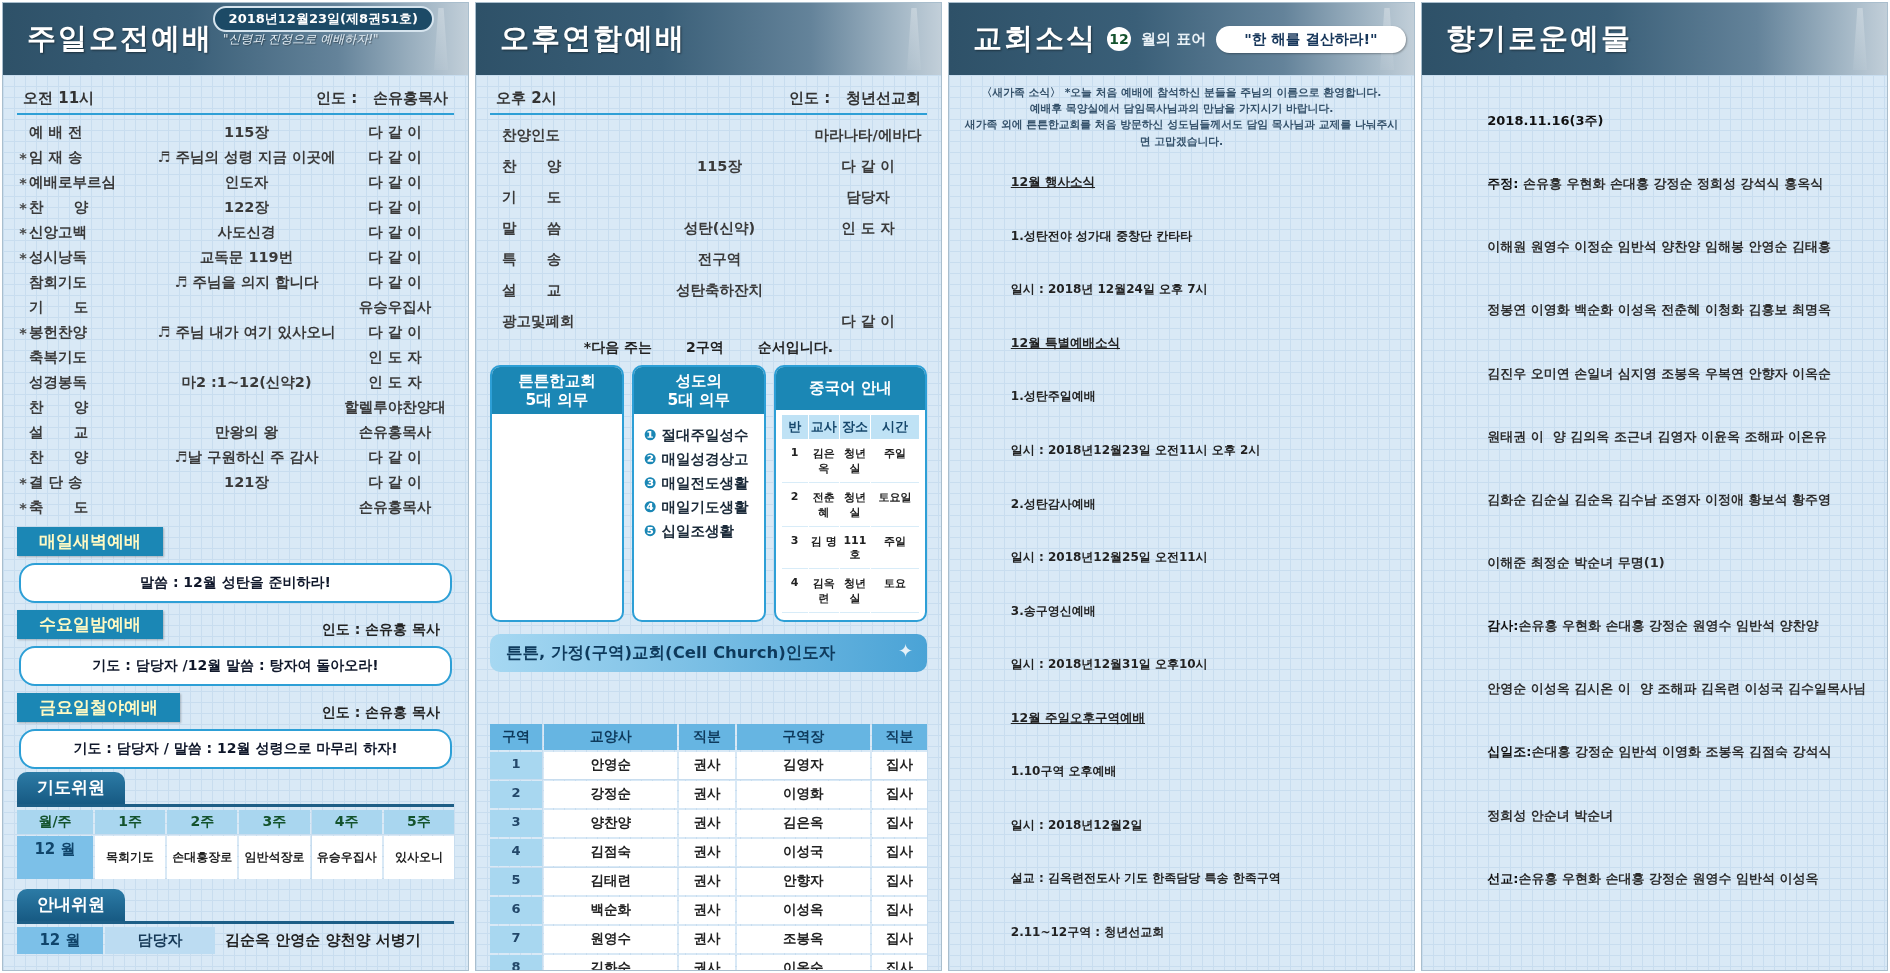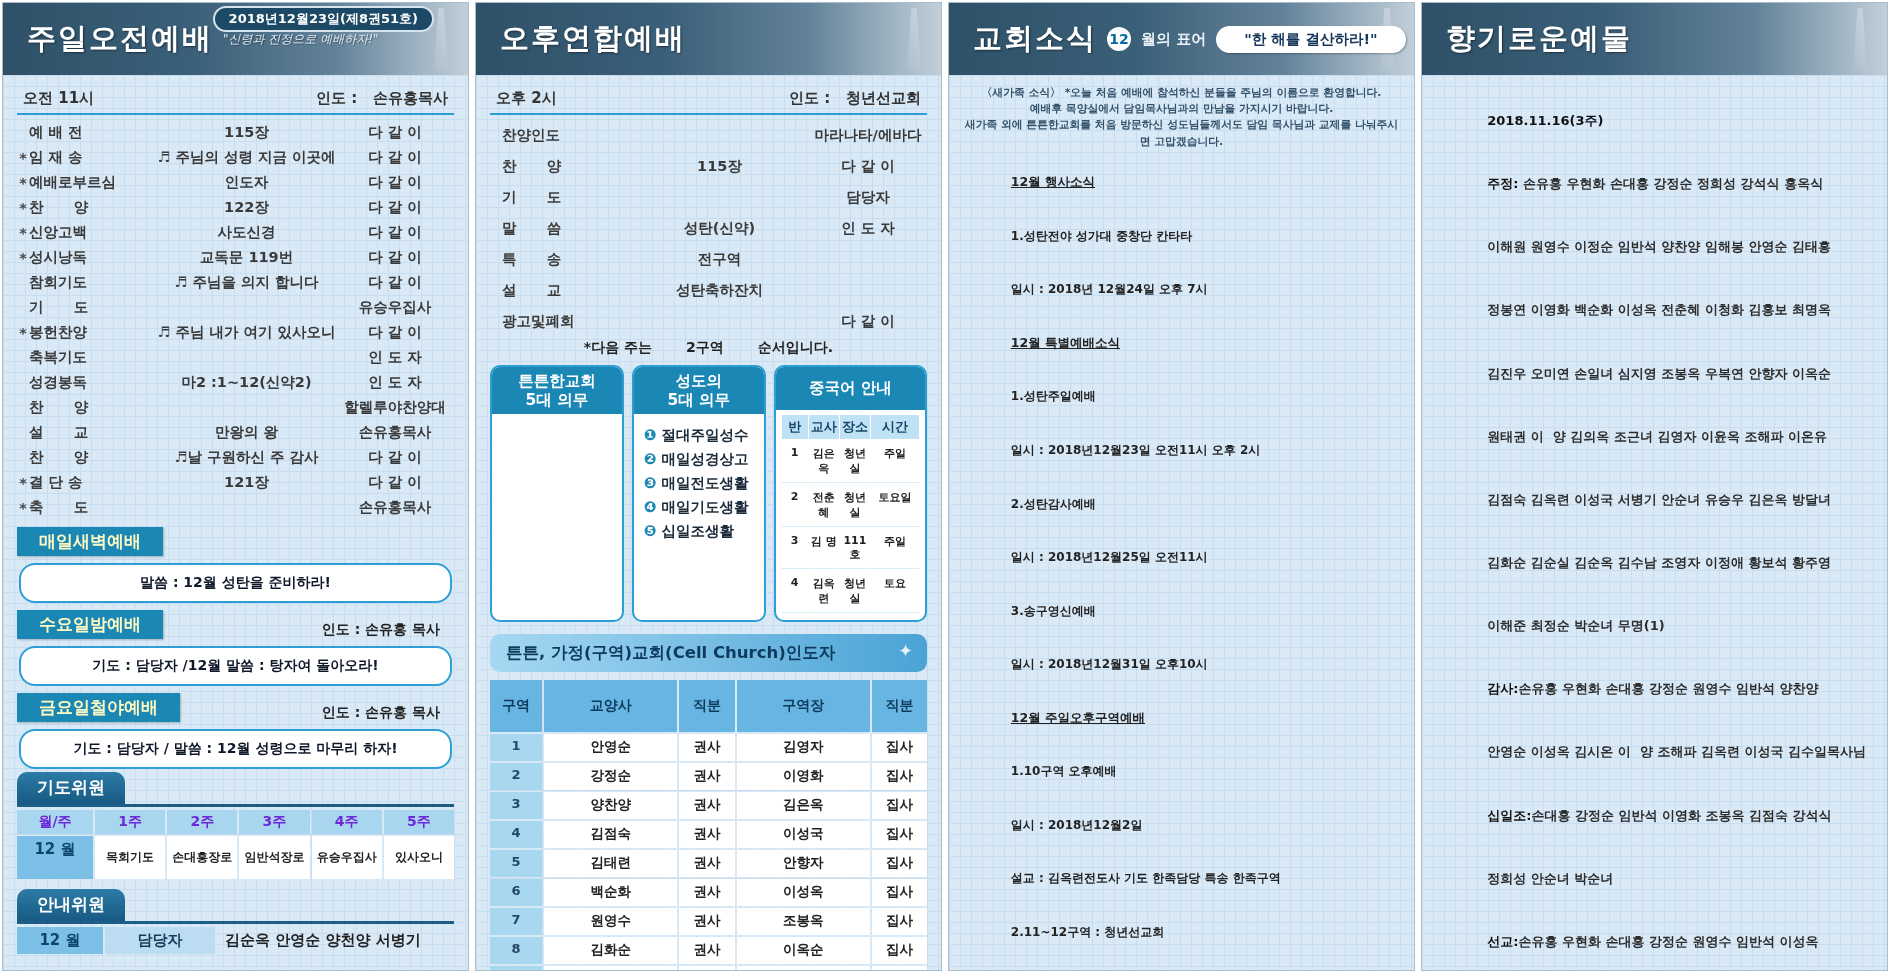--- a/index.html
+++ b/index.html
@@ -22,45 +22,45 @@
   .next-note .gap{display:inline-block;width:34px;}
   
   .secrow{display:flex;justify-content:space-between;align-items:flex-end;margin-top:7px;}
   .sbadge{display:inline-block;background:#1b87b5;color:#fef9c3;font-weight:bold;font-size:17px;padding:3px 22px;box-shadow:1px 1px 2px rgba(0,0,0,.25);}
   .secleader{font-weight:bold;font-size:14px;color:#222;padding-right:14px;}
   .noteBox{background:#fff;border:2px solid #2d9fd6;border-radius:16px;text-align:center;font-weight:bold;font-size:14px;color:#0f172a;padding:9px 6px;margin:7px 2px 3px;}
   
   .tab{display:inline-block;background:linear-gradient(180deg,#2f7fa8,#1d5e86);background:linear-gradient(180deg,#2c7ba6,#175a83);color:#fff;font-weight:bold;font-size:17px;padding:4px 20px 5px;border-radius:10px 10px 0 0;}
   .tabbar{height:3px;background:#1d5e86;margin-bottom:3px;}
   .grid{display:grid;gap:2px;}
-  .hcell{background:#a9d6ef;color:#6d28d9;font-weight:bold;text-align:center;font-size:14px;padding:3px 2px;}
+  .hcell{background:#a9d6ef;color:#14532d;font-weight:bold;text-align:center;font-size:14px;padding:3px 2px;}
   .mcell{background:#7cc0e8;color:#10456b;font-weight:bold;text-align:center;font-size:15px;padding:4px 2px;}
   .wcell{background:#fff;color:#222;font-weight:bold;text-align:center;font-size:12px;padding:13px 1px;}
   .tcell{background:transparent;color:#222;font-weight:bold;text-align:left;font-size:15px;padding:4px 8px;}
   .lcell{background:#bcdcf2;color:#173a58;font-weight:bold;text-align:center;font-size:15px;padding:4px 2px;}
   
   .boxrow{display:flex;gap:8px;margin-top:8px;}
   .dutyBox{flex:1;background:#fff;border:2px solid #2d9fd6;border-radius:10px;overflow:hidden;display:flex;flex-direction:column;}
   .dutyHead{background:#1b87b5;color:#fff;font-weight:bold;text-align:center;font-size:15.5px;line-height:1.2;padding:5px 2px;}
   .dutyList{padding:7px 10px 5px;}
   .dutyItem{font-weight:bold;font-size:14.5px;color:#1c2b3a;margin:5px 0;white-space:nowrap;}
   .dutyNum{color:#1b87b5;margin-right:5px;font-size:15px;}
   .cn-grid{display:grid;grid-template-columns:26px 1fr 1fr 48px;gap:1px;padding:5px 6px 7px;}
   .cn-h{background:#bfe2f5;color:#14466b;font-weight:bold;font-size:13px;text-align:center;padding:3px 0;}
   .cn-c{background:#fff;color:#222;font-weight:bold;font-size:11px;text-align:center;padding:6px 0;border-bottom:1px solid #d8ecf8;}
   
   .cellHead{background:linear-gradient(90deg,#a6d8f2,#4aa3d6);color:#0e3a5c;font-weight:bold;font-size:16.5px;border-radius:10px;padding:8px 16px;margin-top:12px;position:relative;}
   .cellHead .spark{position:absolute;right:14px;top:6px;color:#ffffff;font-size:18px;opacity:.85;}
   .cellgrid{grid-template-columns:52px 1.5fr .62fr 1.5fr .62fr;margin-top:8px;}
-  .cellgrid .hd{background:#66b5e2;color:#0e3a5c;font-weight:bold;font-size:14px;text-align:center;padding:17px 0;}
+  .cellgrid .hd{background:#66b5e2;color:#0e3a5c;font-weight:bold;font-size:14px;text-align:center;padding:4px 0;margin-top:44px;}
   .cellgrid .zc{background:#a8d7f0;color:#23486a;font-weight:bold;font-size:13px;text-align:center;padding:4.5px 0;}
   .cellgrid .dc{background:#fff;color:#222;font-weight:bold;font-size:13.5px;text-align:center;padding:4.5px 0;white-space:pre;}
   
   .newsHead{display:flex;align-items:center;gap:10px;width:100%;}
-  .circ12{width:24px;height:24px;border-radius:50%;background:#fff;color:#0369a1;font-weight:bold;font-size:14px;display:flex;align-items:center;justify-content:center;flex:0 0 auto;}
+  .circ12{width:24px;height:24px;border-radius:50%;background:#fff;color:#14532d;font-weight:bold;font-size:14px;display:flex;align-items:center;justify-content:center;flex:0 0 auto;}
   .motto-label{font-size:15px;font-weight:bold;color:#eaf2f7;white-space:nowrap;}
   .pill{background:#fff;color:#16365a;font-weight:bold;font-size:14.5px;border-radius:999px;padding:4px 28px;white-space:nowrap;box-shadow:1px 1px 2px rgba(0,0,0,.3);}
   .intro{text-align:center;font-size:10.8px;font-weight:bold;color:#35526b;line-height:1.5;margin:2px 0 6px;}
   .nline{font-size:12px;font-weight:bold;color:#222;line-height:1.46;white-space:pre-wrap;padding-left:6px;}
   .nh{text-decoration:underline;font-size:12.5px;}
   
   .p4line{font-size:13px;font-weight:bold;color:#2c2c2c;line-height:1.62;white-space:pre-wrap;}
   .p4line .b{color:#111;}
   .spacer{flex:1;}
 </style>
@@ -506,23 +506,20 @@
           <div class="p4line">
           <span class="b"></span><span>정봉연 이영화 백순화 이성옥 전춘혜 이청화 김홍보 최명옥</span>
         </div>
           <div class="p4line">
           <span class="b"></span><span>김진우 오미연 손일녀 심지영 조봉옥 우복연 안향자 이옥순</span>
         </div>
           <div class="p4line">
           <span class="b"></span><span>원태권 이  양 김의옥 조근녀 김영자 이윤옥 조해파 이온유</span>
         </div>
           <div class="p4line">
-          <span class="b"></span><span>김점숙 김옥련 이성국 서병기 안순녀 유승우 김은옥 방달녀</span>
-        </div>
-          <div class="p4line">
           <span class="b"></span><span>김화순 김순실 김순옥 김수남 조영자 이정애 황보석 황주영</span>
         </div>
           <div class="p4line">
           <span class="b"></span><span>이해준 최정순 박순녀 무명(1)</span>
         </div>
           <div class="p4line">
           <span class="b">감사:</span><span>손유홍 우현화 손대홍 강정순 원영수 임반석 양찬양</span>
         </div>
           <div class="p4line">
           <span class="b"></span><span>안영순 이성옥 김시온 이  양 조해파 김옥련 이성국 김수일목사님</span>

